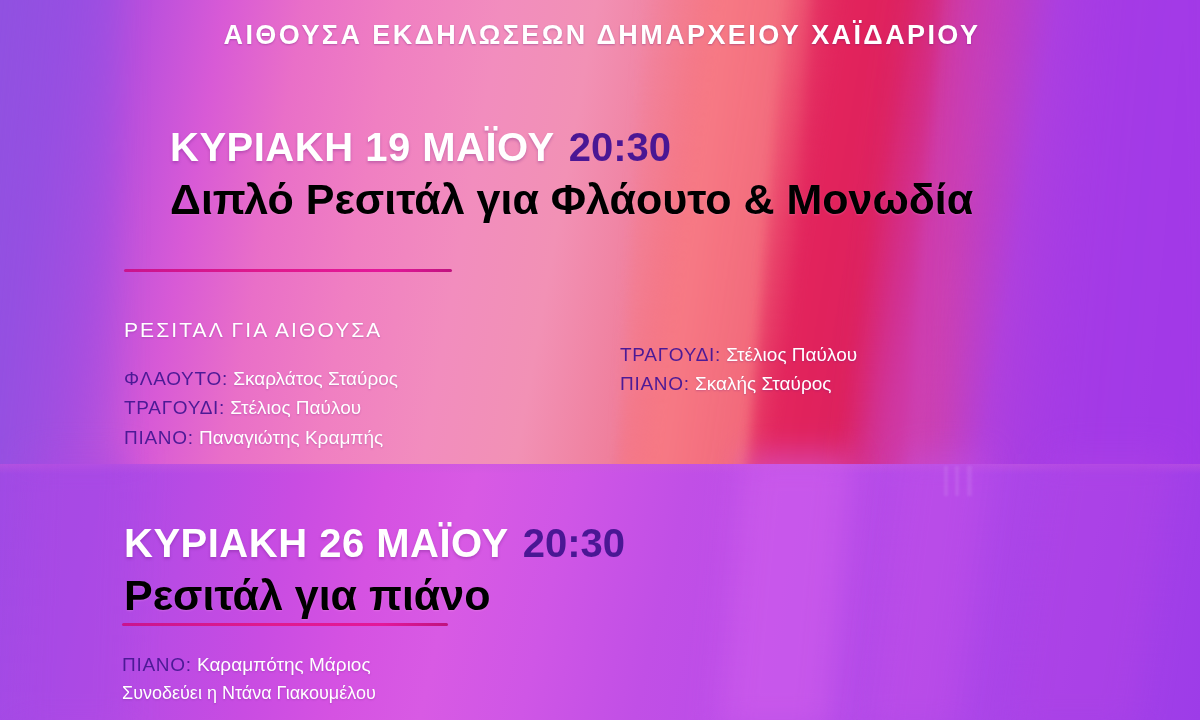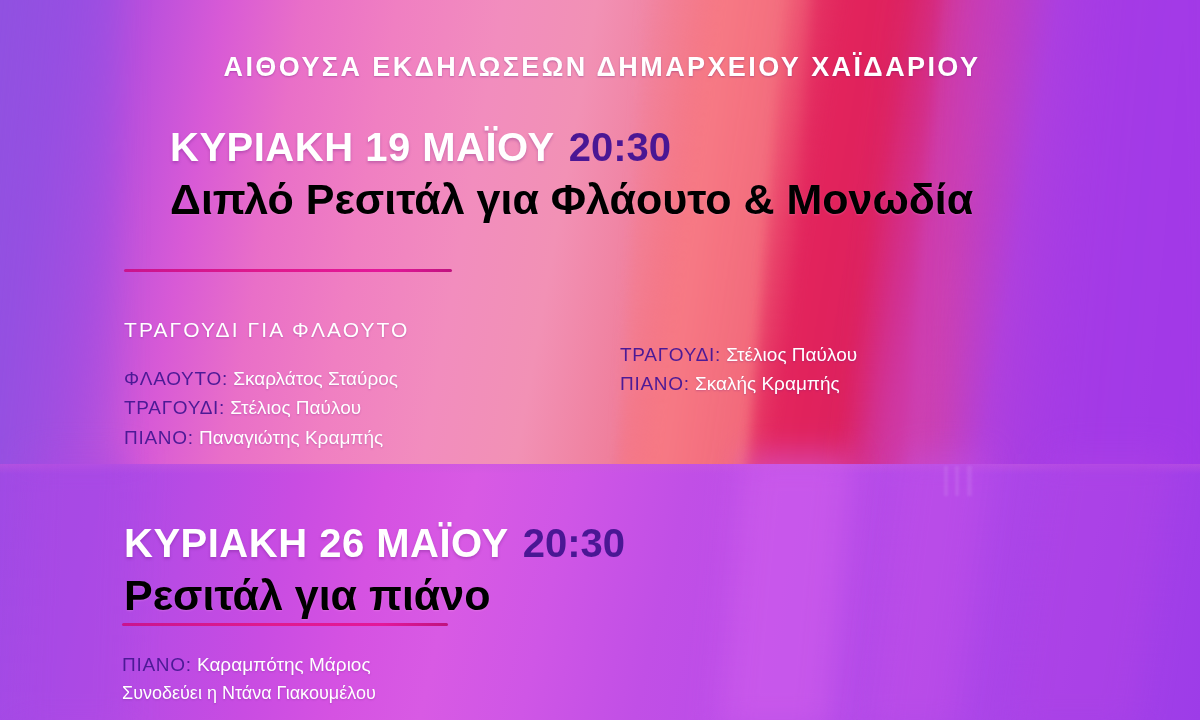--- a/index.html
+++ b/index.html
@@ -141,21 +141,20 @@
     top: 20px;
     left: 4px;
     right: 0;
     text-align: center;
     color: #ffffff;
     font-size: 27px;
     font-weight: 700;
     letter-spacing: 2.4px;
     text-shadow: 0 1px 2px rgba(90,20,110,0.35);
     white-space: nowrap;
-    margin-top: 32px;
   }
 
   .event { position: absolute; left: 124px; }
   .event-1 { top: 126px; margin-left: 46px; }
   .event-2 { top: 482px; margin-top: 40px; }
 
   .date-line {
     font-size: 40px;
     font-weight: 700;
     line-height: 1.05;
@@ -265,21 +264,21 @@
         <span class="date-day">ΚΥΡΙΑΚΗ 19 ΜΑΪΟΥ</span><span class="date-time">20:30</span>
       </div>
       <div class="event-title">Διπλό Ρεσιτάλ για Φλάουτο &amp; Μονωδία</div>
     </div>
 
     <div class="rule rule-1"></div>
 
     <div class="columns">
 
       <div class="col col-left">
-        <div class="col-head">ΤΡΑΓΟΥΔΙ ΓΙΑ ΦΛΑΟΥΤΟ</div>
+        <div class="col-head">ΡΕΣΙΤΑΛ ΓΙΑ ΑΙΘΟΥΣΑ</div>
         <div class="credits">
           <div class="credit-row">
             <span class="credit-label">ΦΛΑΟΥΤΟ:</span>
             <span class="credit-name">Σκαρλάτος Σταύρος</span>
           </div>
           <div class="credit-row">
             <span class="credit-label">ΤΡΑΓΟΥΔΙ:</span>
             <span class="credit-name">Στέλιος Παύλου</span>
           </div>
           <div class="credit-row">
@@ -290,21 +289,21 @@
       </div>
 
       <div class="col col-right">
         <div class="credits">
           <div class="credit-row">
             <span class="credit-label">ΤΡΑΓΟΥΔΙ:</span>
             <span class="credit-name">Στέλιος Παύλου</span>
           </div>
           <div class="credit-row">
             <span class="credit-label">ΠΙΑΝΟ:</span>
-            <span class="credit-name">Σκαλής Κραμπής</span>
+            <span class="credit-name">Σκαλής Σταύρος</span>
           </div>
         </div>
       </div>
 
     </div>
 
     <div class="event event-2">
       <div class="date-line">
         <span class="date-day">ΚΥΡΙΑΚΗ 26 ΜΑΪΟΥ</span><span class="date-time">20:30</span>
       </div>

